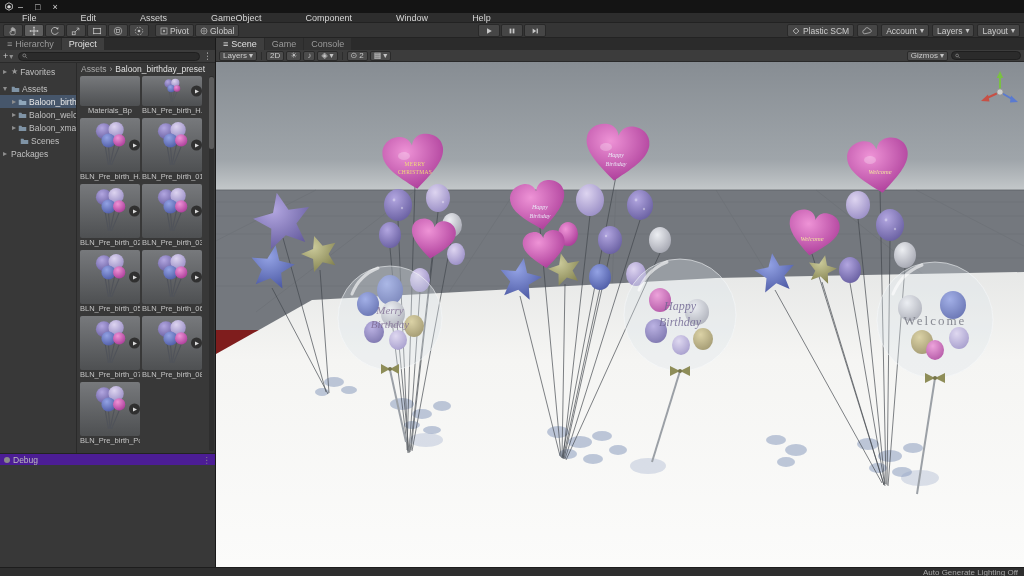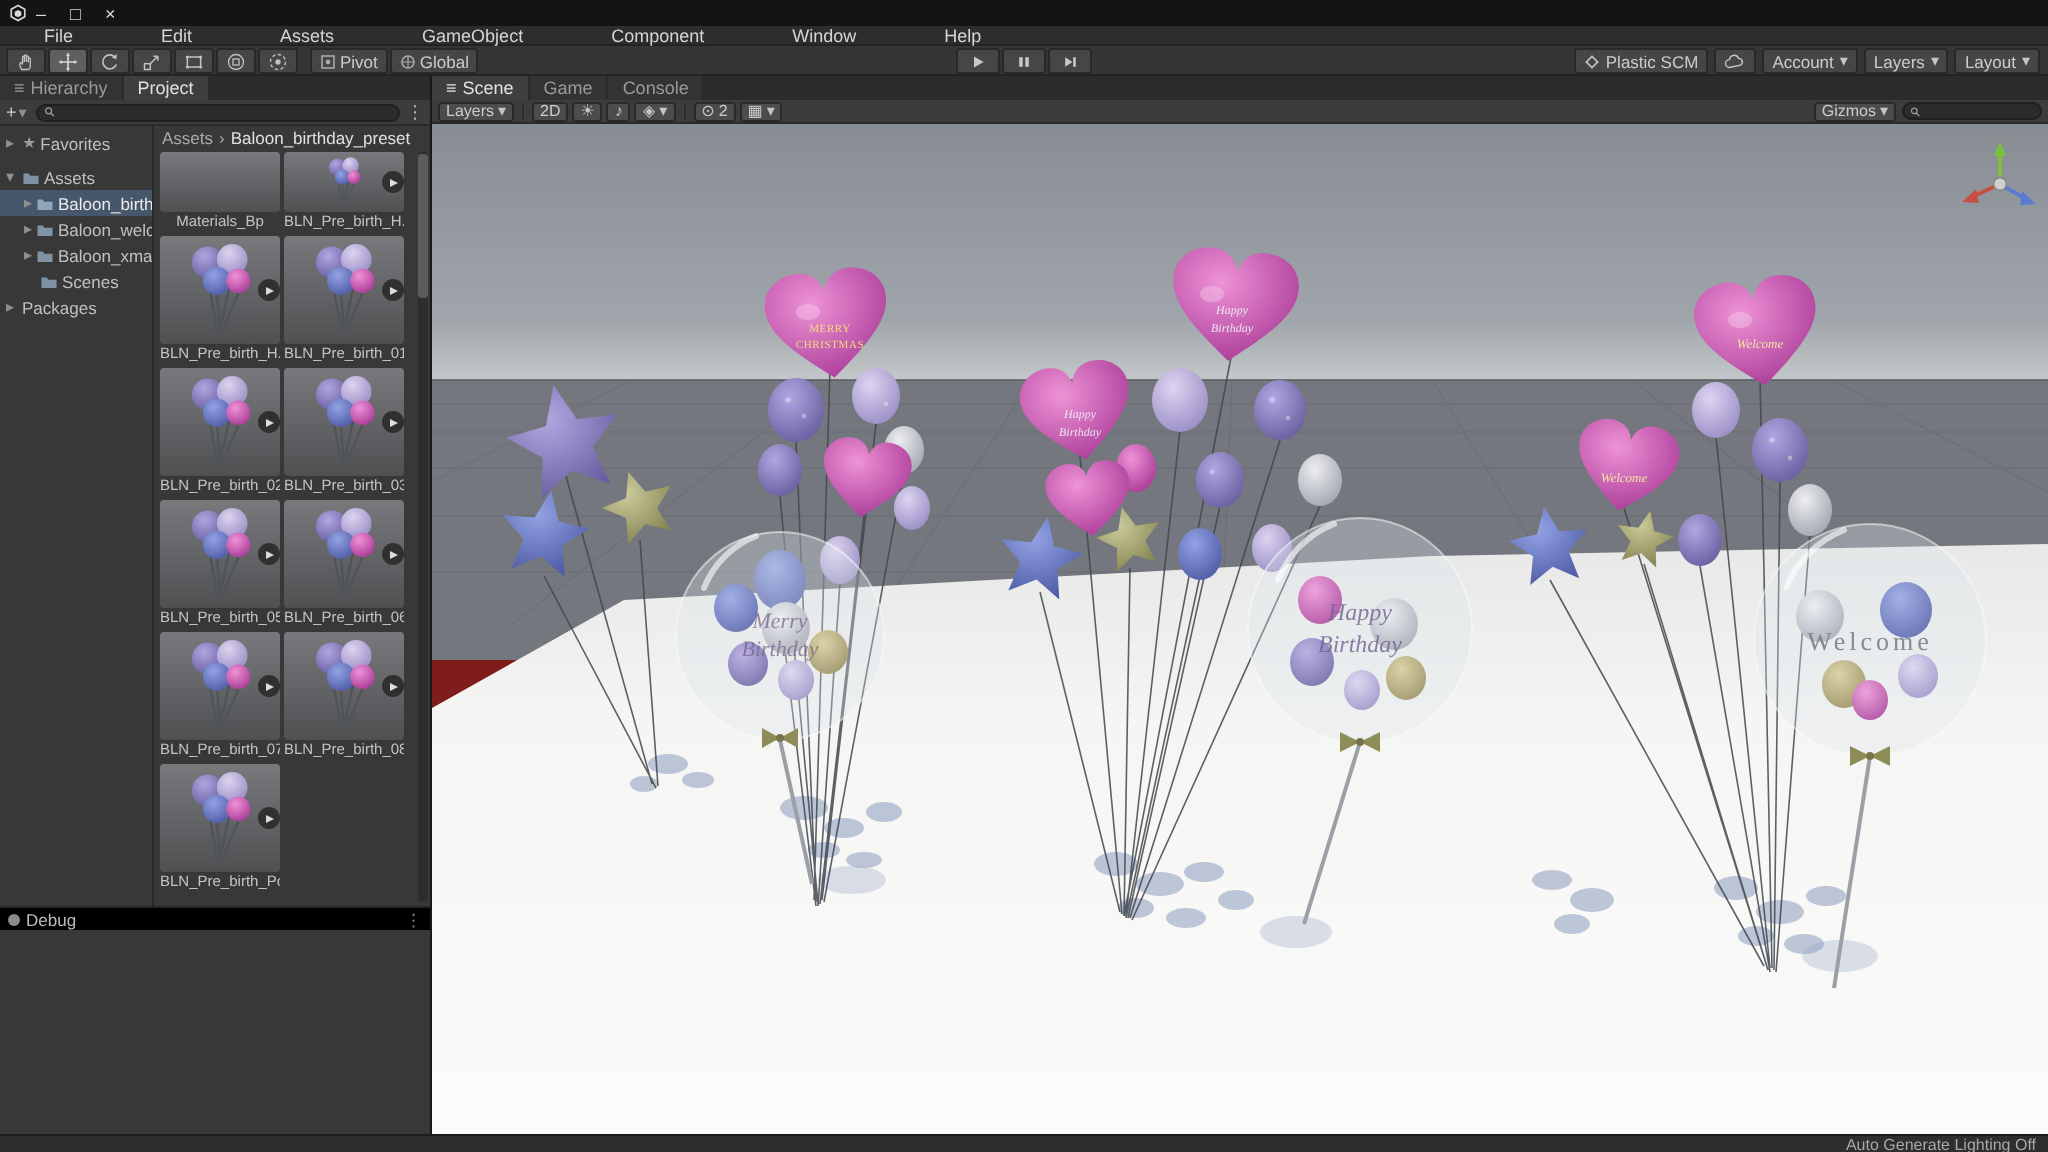--- a/index.html
+++ b/index.html
@@ -83,21 +83,21 @@
            height:11px; background:#303030; border-radius:50%; display:flex;
            align-items:center; justify-content:center; }
   .badge::after { content:""; border-left:4px solid #ddd; border-top:2.5px solid transparent;
                   border-bottom:2.5px solid transparent; margin-left:1px; }
   .alabel { font-size:7.5px; color:#c4c4c4; text-align:center; white-space:nowrap;
             overflow:hidden; height:10px; line-height:10px; }
   .vscroll { position:absolute; right:1px; top:13px; bottom:2px; width:5px; background:#2e2e2e;
              border-radius:2px; }
   .vthumb { position:absolute; top:1px; left:0; width:5px; height:72px; background:#5c5c5c;
             border-radius:2px; }
-  .debugbar { height:12px; background:#000000; border-top:1px solid #232323; display:flex;
+  .debugbar { height:12px; background:#4c1d95; border-top:1px solid #232323; display:flex;
               align-items:center; gap:3px; padding:0 4px; font-size:8.5px; }
   .debugdot { width:6px; height:6px; border-radius:50%; background:#8a8a8a; }
   .debugbar .right { margin-left:auto; color:#8a8a8a; }
   .leftrest { flex:1; background:#383838; }
 
   
   .scenewrap { flex:1; display:flex; flex-direction:column; background:#383838; }
   .stoolbar { height:12px; background:#3c3c3c; border-bottom:1px solid #292929; display:flex;
               align-items:center; gap:2px; padding:0 3px; font-size:8.5px; }
   .sbtn { height:10px; background:#4c4c4c; border:1px solid #2a2a2a; border-radius:2px;

